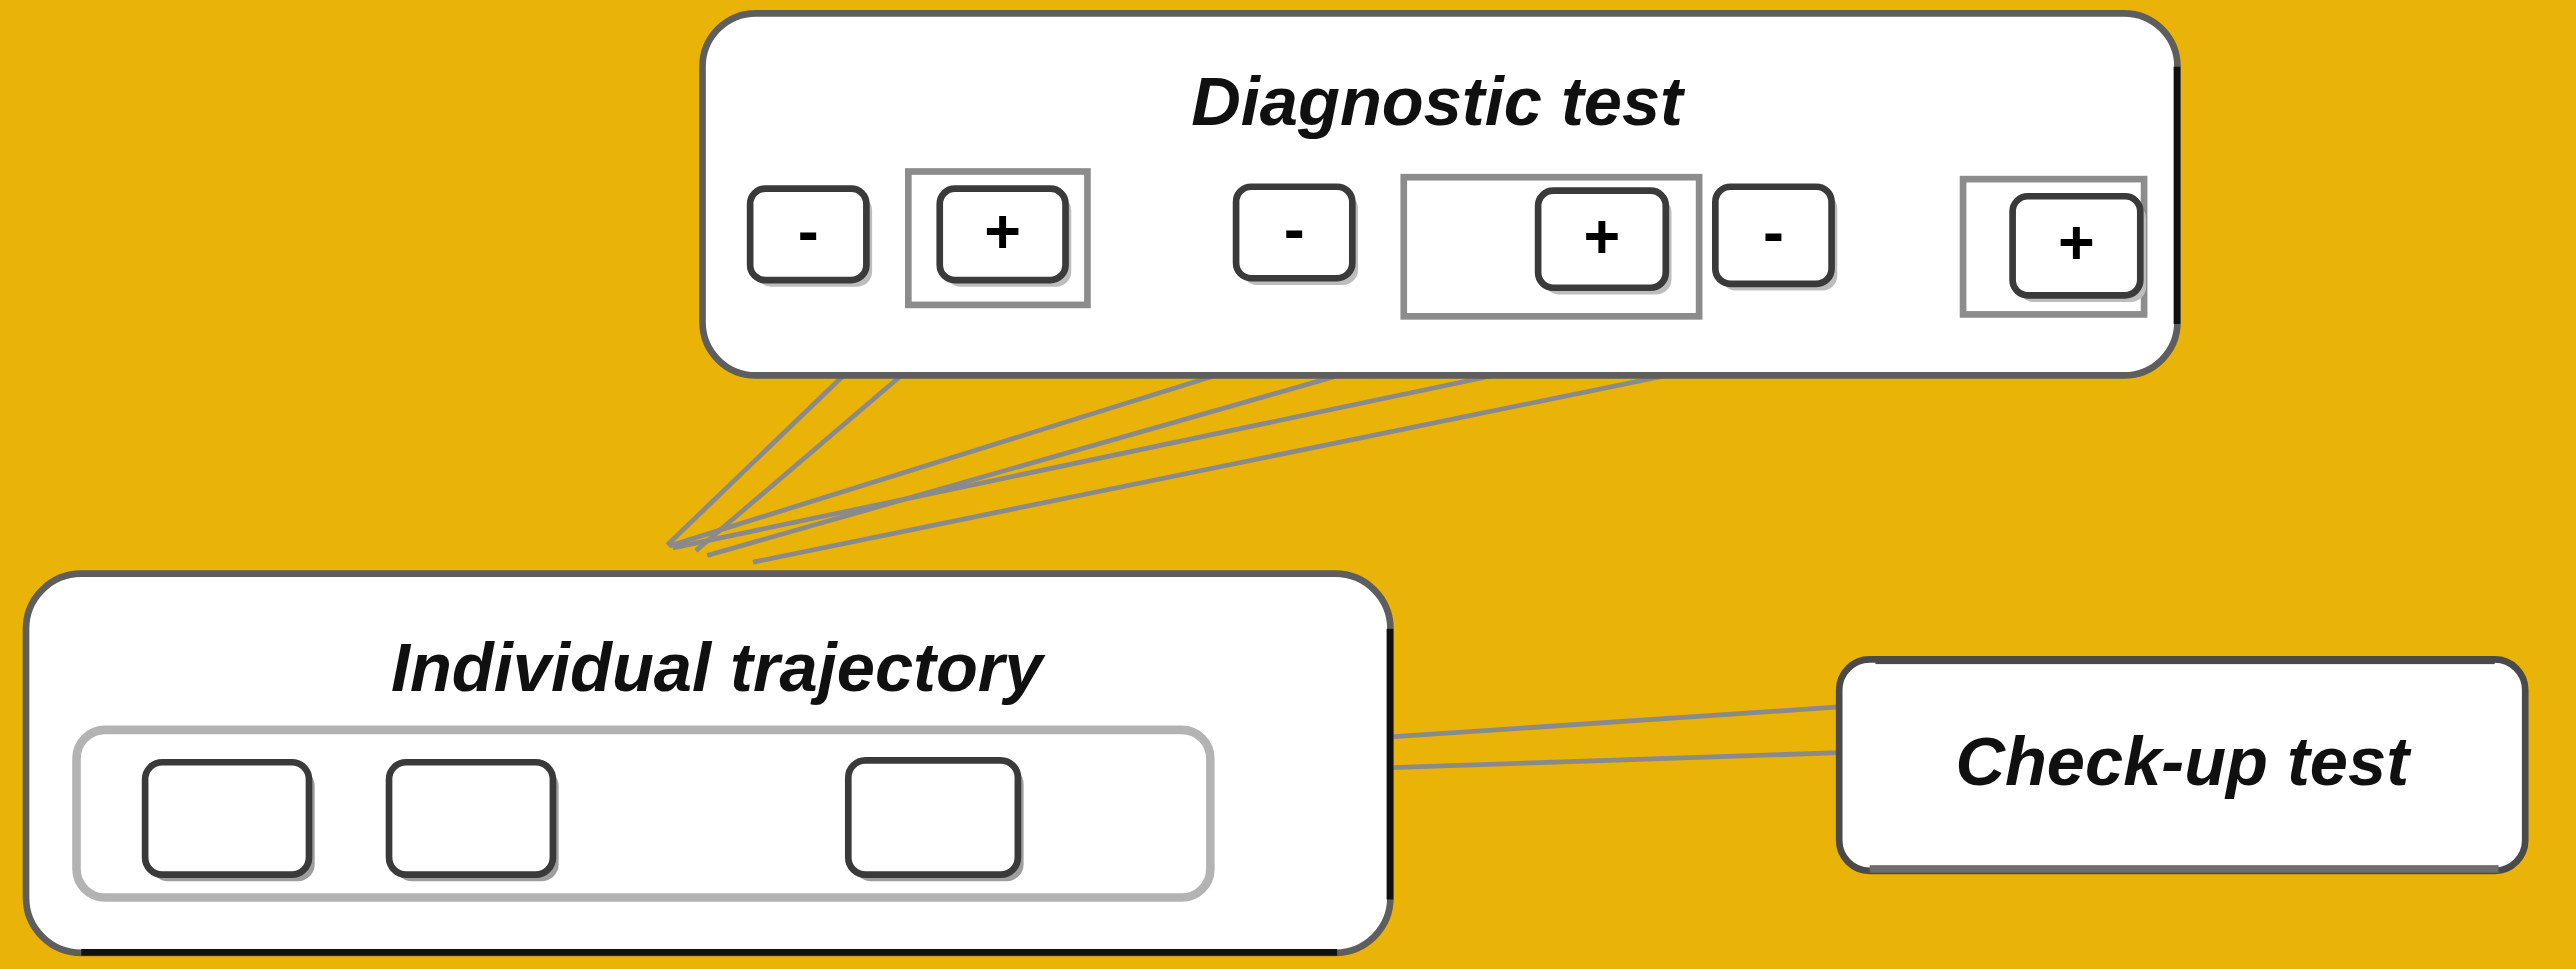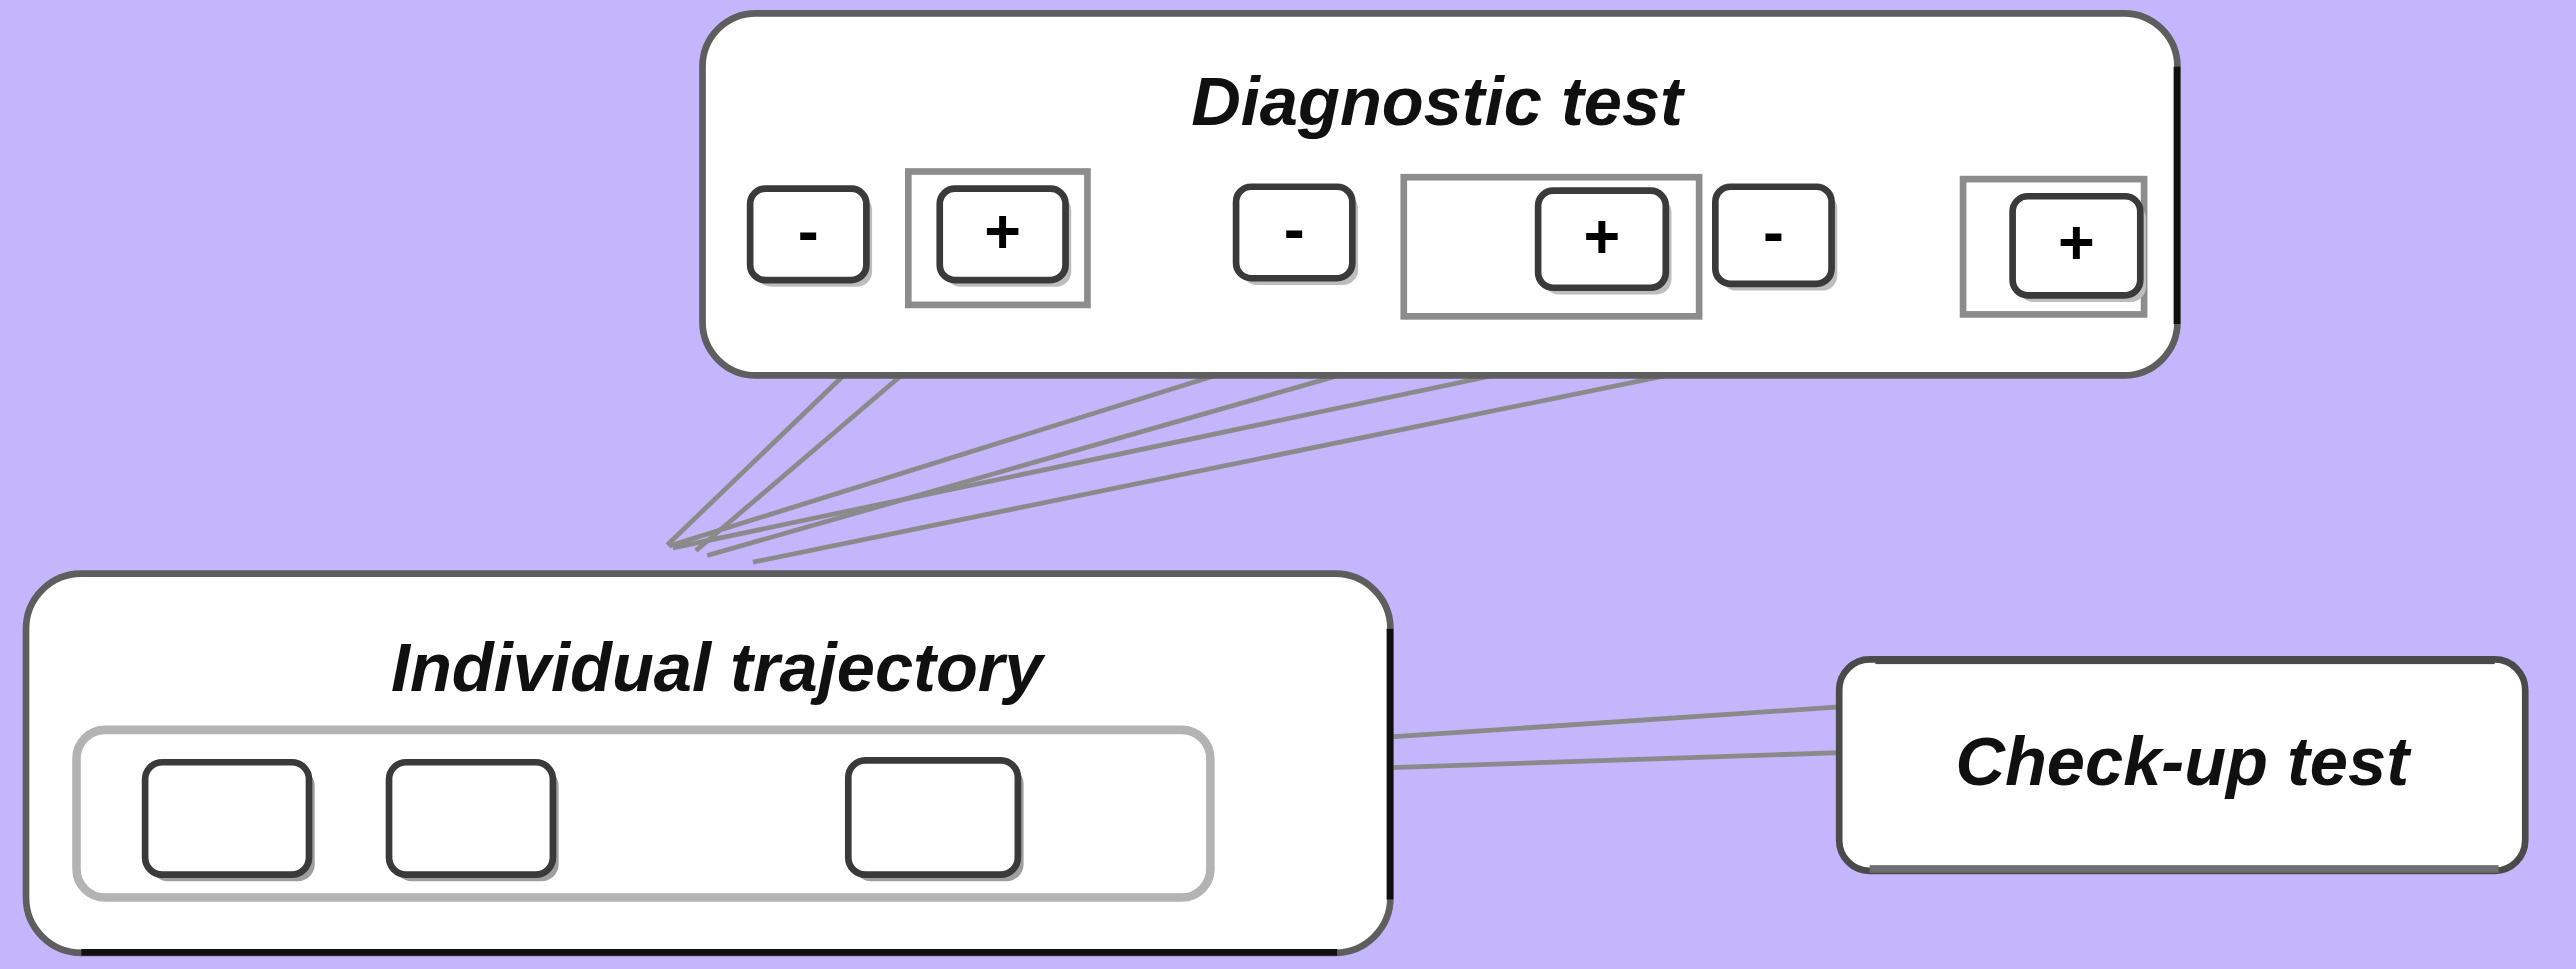--- a/index.html
+++ b/index.html
@@ -7,21 +7,21 @@
     padding: 0;
     background: #ffffff;
   }
   body {
     font-family: "Liberation Sans", sans-serif;
   }
   #stage {
     position: relative;
     width: 2576px;
     height: 969px;
-    background: #c4b5fd;
+    background: #eab308;
     overflow: hidden;
   }
   svg#diagram {
     position: absolute;
     left: 0;
     top: 0;
     width: 2576px;
     height: 969px;
   }
   .panel-label {

